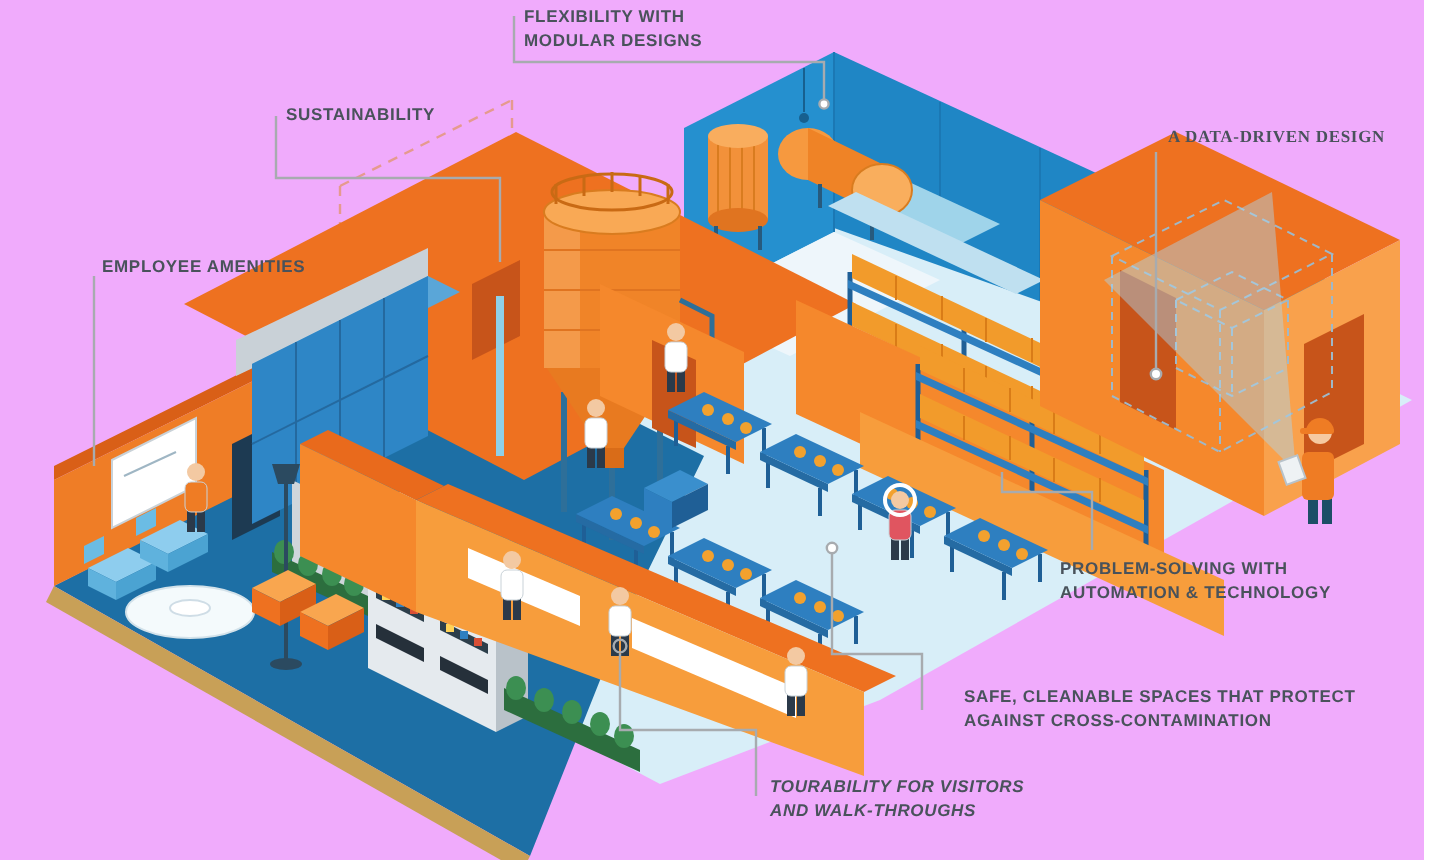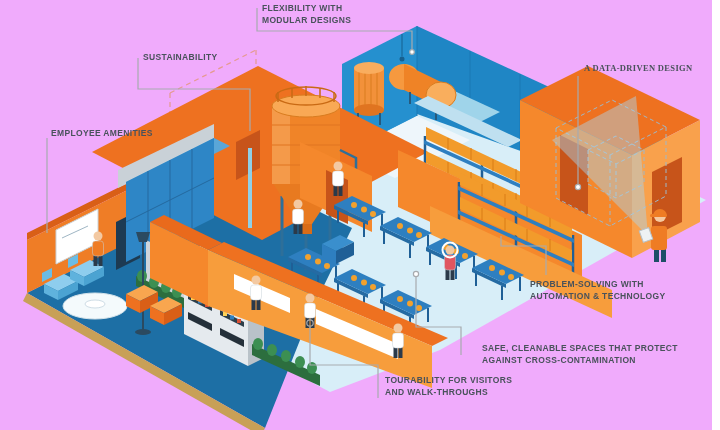--- a/index.html
+++ b/index.html
@@ -7,21 +7,21 @@
          font-family:"Liberation Sans",sans-serif;}
   .scene{position:absolute;left:0;top:0;}
   .label{position:absolute;font:700 8.5px/1.45 "Liberation Sans",sans-serif;
          color:#49525b;letter-spacing:.04em;white-space:pre-line;}
   .lbl-flexibility{left:262px;top:2px;width:130px;}
   .lbl-sustainability{left:143px;top:51px;width:130px;}
   .lbl-employee{left:51px;top:127px;width:160px;}
   .lbl-data{left:584px;top:62px;width:132px;font-family:Liberation Serif, serif;}
   .lbl-problem{left:530px;top:278px;width:160px;}
   .lbl-safe{left:467px;top:342px;width:240px;margin-left:15px;}
-  .lbl-tour{left:385px;top:374px;width:180px;}
+  .lbl-tour{left:385px;top:387px;width:180px;font-style:italic;}
 </style>
 </head>
 <body>
 
 <div class="stage">
 
 <svg class="scene" width="720" height="430" viewBox="0 0 720 430">
 
   <defs>
     <g id="person">

